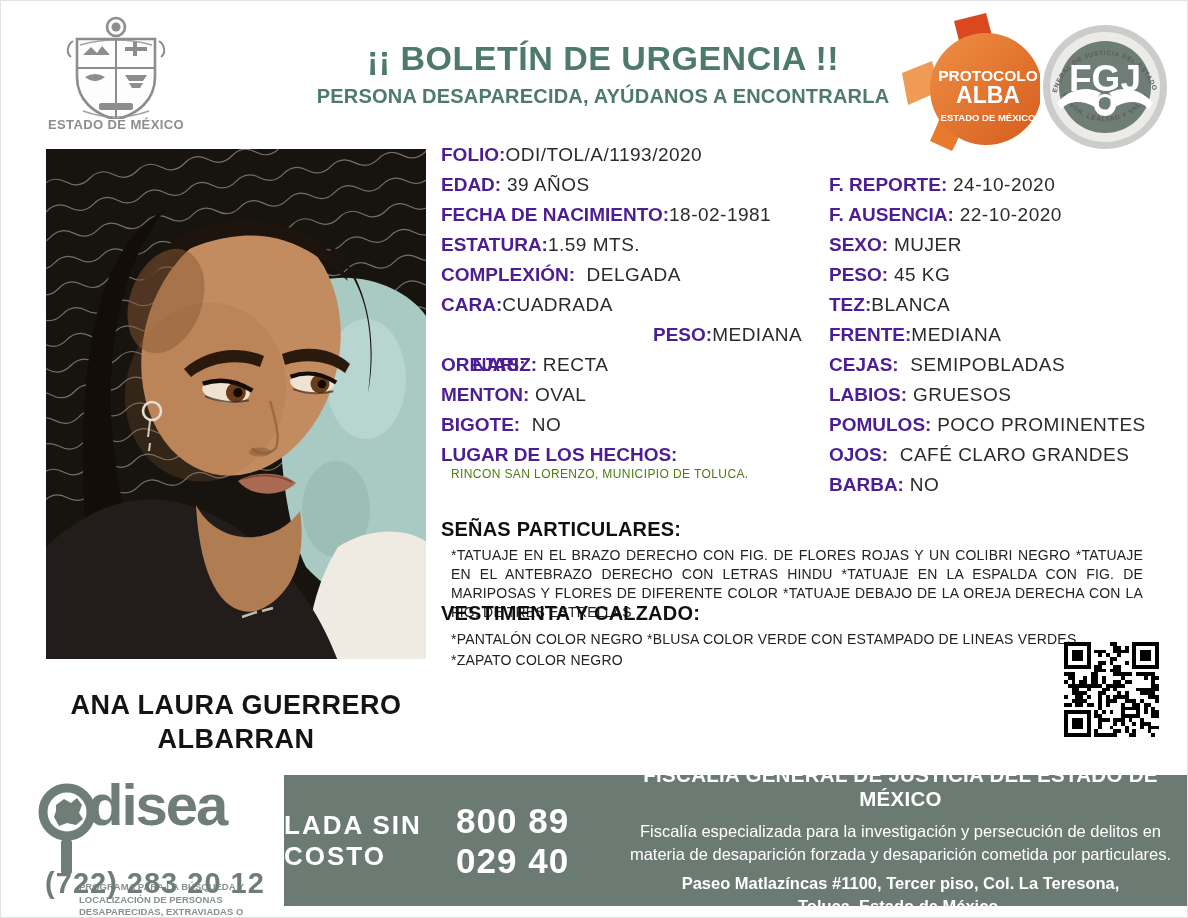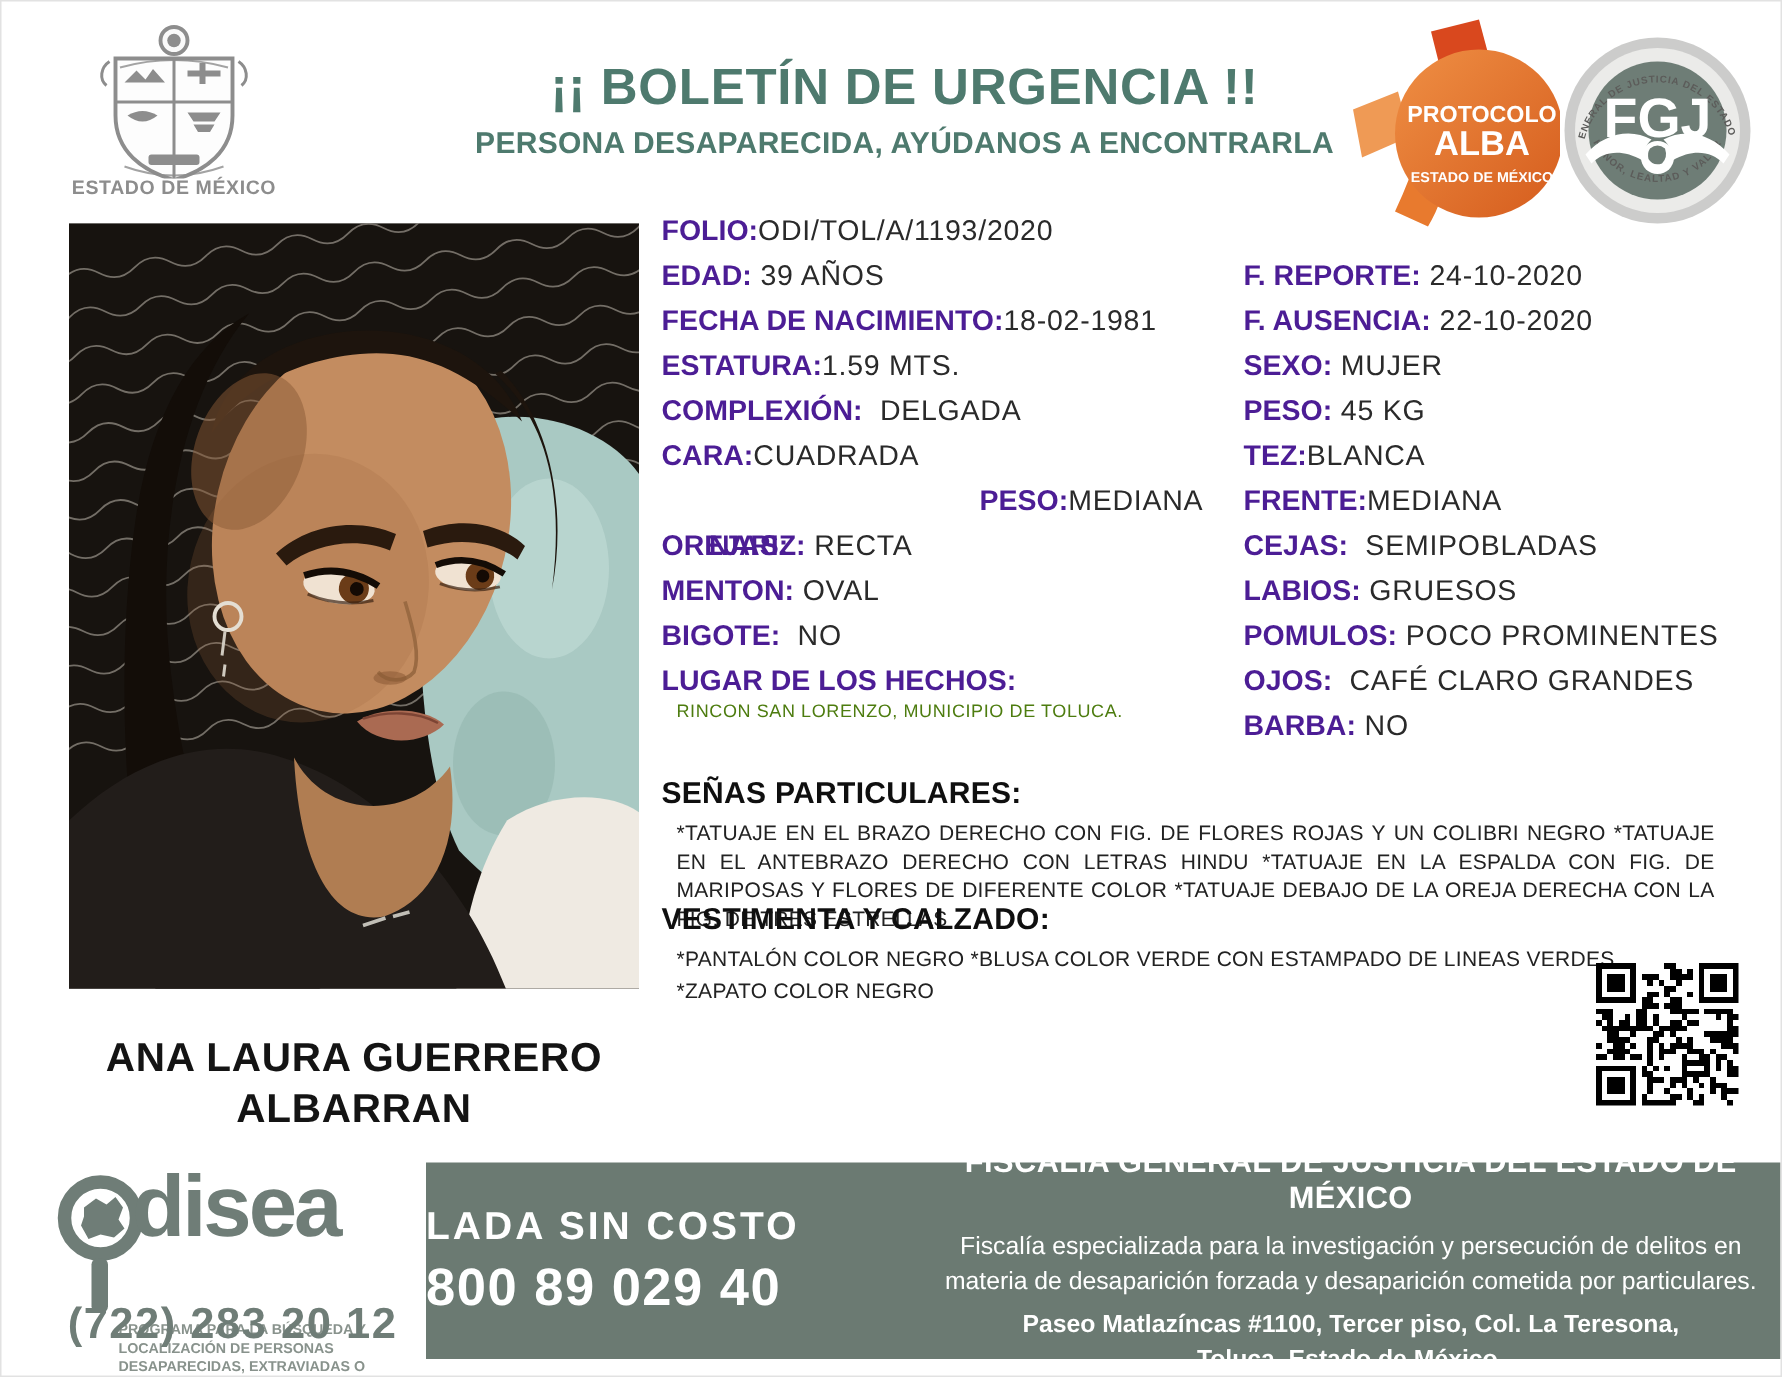--- a/index.html
+++ b/index.html
@@ -46,21 +46,21 @@
   
   .odisea{left:35px;top:778px;width:252px;height:92px;}
   .odisea-brand{position:absolute;left:52px;top:-8px;font-size:58px;font-weight:800;
                 color:#6f7d77;letter-spacing:-2px;}
   .odisea-desc{position:absolute;left:43px;top:62px;width:210px;
                font-size:9.5px;line-height:12.5px;font-weight:700;color:#88928c;margin-top:40px;}
   .phone{left:28px;top:866px;width:252px;text-align:center;
          font-size:29px;font-weight:800;color:#6f7d77;letter-spacing:1px;}
   .band{left:283px;top:774px;width:903px;height:131px;background:#6b7a72;
         display:flex;align-items:center;color:#fff;}
-  .lada{width:330px;display:flex;flex-direction:column;align-items:flex-start;justify-content:center;gap:6px;}
+  .lada{width:330px;display:flex;flex-direction:row;align-items:center;justify-content:center;gap:6px;}
   .lada-label{font-size:26px;font-weight:800;letter-spacing:2px;}
   .lada-number{font-size:35px;font-weight:800;letter-spacing:1px;}
   .fgj-info{flex:1;text-align:center;padding:0 14px;}
   .fgj-info .ftitle{font-size:20.5px;font-weight:800;letter-spacing:.3px;}
   .fgj-info .fdesc{margin-top:9px;font-size:16.5px;line-height:23px;font-weight:400;}
   .fgj-info .faddr{margin-top:6px;font-size:16.5px;line-height:23px;font-weight:800;}
 </style>
 </head>
 <body>
 

